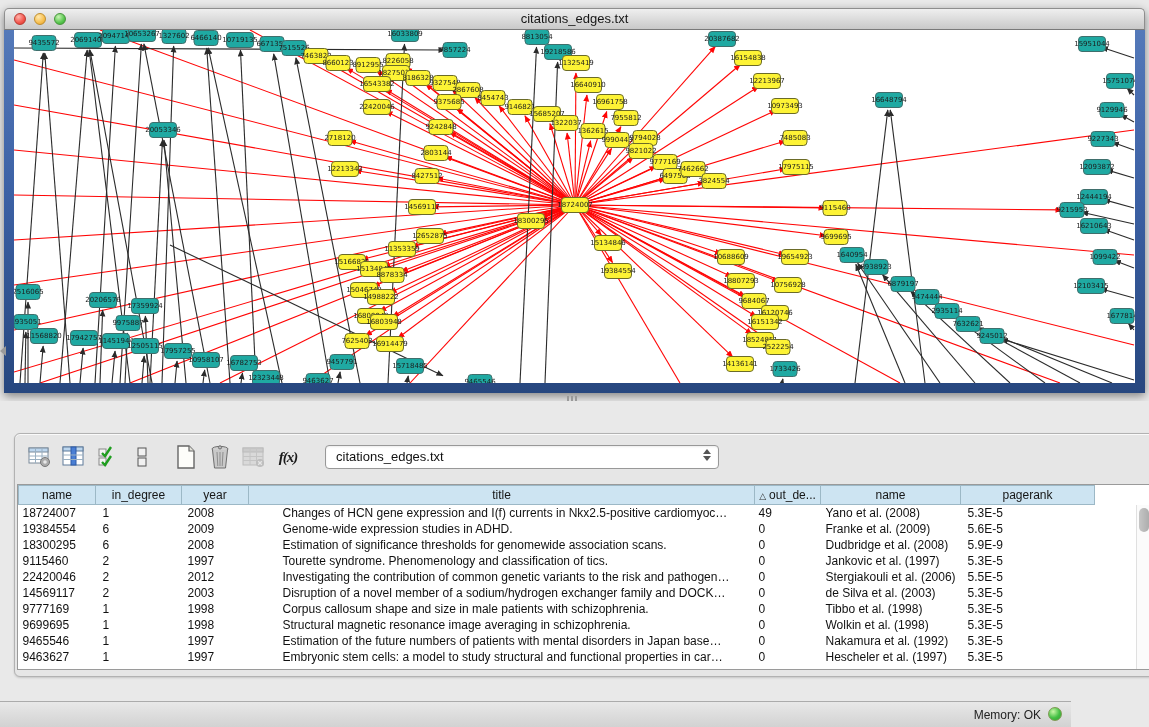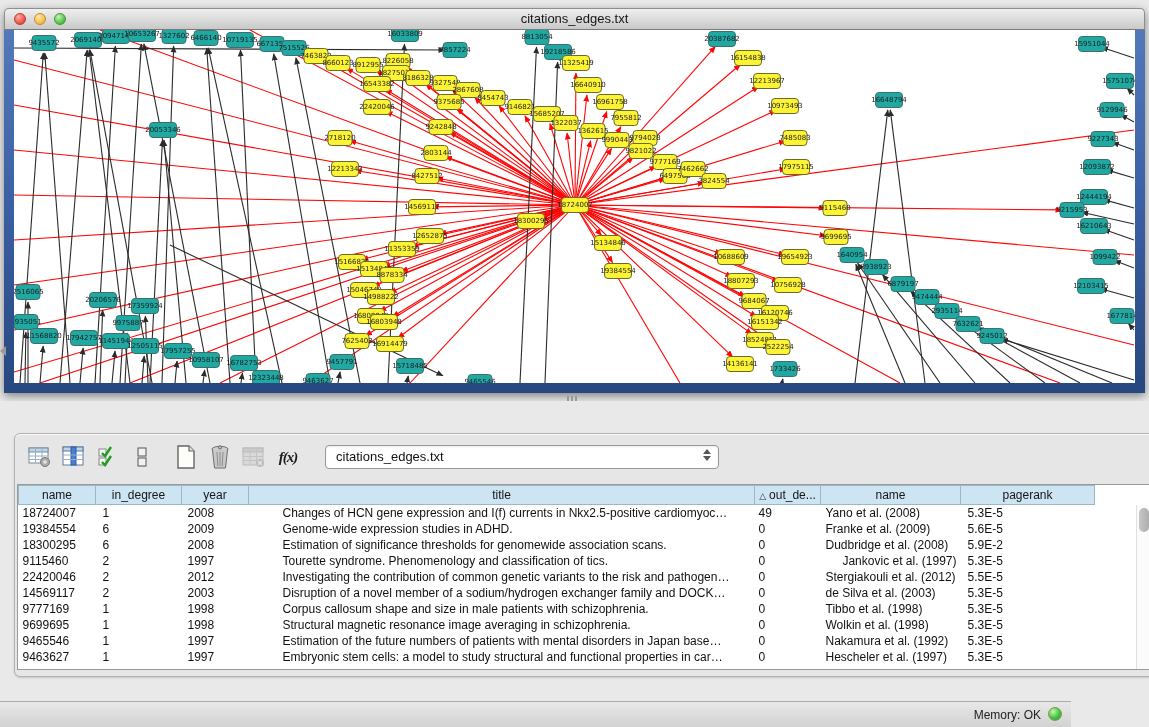--- a/index.html
+++ b/index.html
@@ -839,38 +839,38 @@
               <td style="padding-left: 5px;">Franke et al. (2009)</td>
               <td style="padding-left: 7px;">5.6E-5</td>
             </tr>
             <tr>
               <td style="padding-left: 4px;">18300295</td>
               <td style="padding-left: 7px;">6</td>
               <td style="padding-left: 6px;">2008</td>
               <td style="padding-left: 34px;">Estimation of significance thresholds for genomewide association scans.</td>
               <td style="padding-left: 4px;">0</td>
               <td style="padding-left: 5px;">Dudbridge et al. (2008)</td>
-              <td style="padding-left: 7px;">5.9E-2</td>
+              <td style="padding-left: 7px;">5.9E-9</td>
             </tr>
             <tr>
               <td style="padding-left: 4px;">9115460</td>
               <td style="padding-left: 7px;">2</td>
               <td style="padding-left: 6px;">1997</td>
               <td style="padding-left: 34px;">Tourette syndrome. Phenomenology and classification of tics.</td>
               <td style="padding-left: 4px;">0</td>
-              <td style="padding-left: 5px; text-align: right;">Jankovic et al. (1997)</td>
+              <td style="padding-left: 5px;">Jankovic et al. (1997)</td>
               <td style="padding-left: 7px;">5.3E-5</td>
             </tr>
             <tr>
               <td style="padding-left: 4px;">22420046</td>
               <td style="padding-left: 7px;">2</td>
               <td style="padding-left: 6px;">2012</td>
               <td style="padding-left: 34px;">Investigating the contribution of common genetic variants to the risk and pathogen…</td>
               <td style="padding-left: 4px;">0</td>
-              <td style="padding-left: 5px;">Stergiakouli et al. (2012)</td>
+              <td style="padding-left: 5px;">Stergiakouli et al. (2006)</td>
               <td style="padding-left: 7px;">5.5E-5</td>
             </tr>
             <tr>
               <td style="padding-left: 4px;">14569117</td>
               <td style="padding-left: 7px;">2</td>
               <td style="padding-left: 6px;">2003</td>
               <td style="padding-left: 34px;">Disruption of a novel member of a sodium/hydrogen exchanger family and DOCK…</td>
               <td style="padding-left: 4px;">0</td>
               <td style="padding-left: 5px;">de Silva et al. (2003)</td>
               <td style="padding-left: 7px;">5.3E-5</td>

